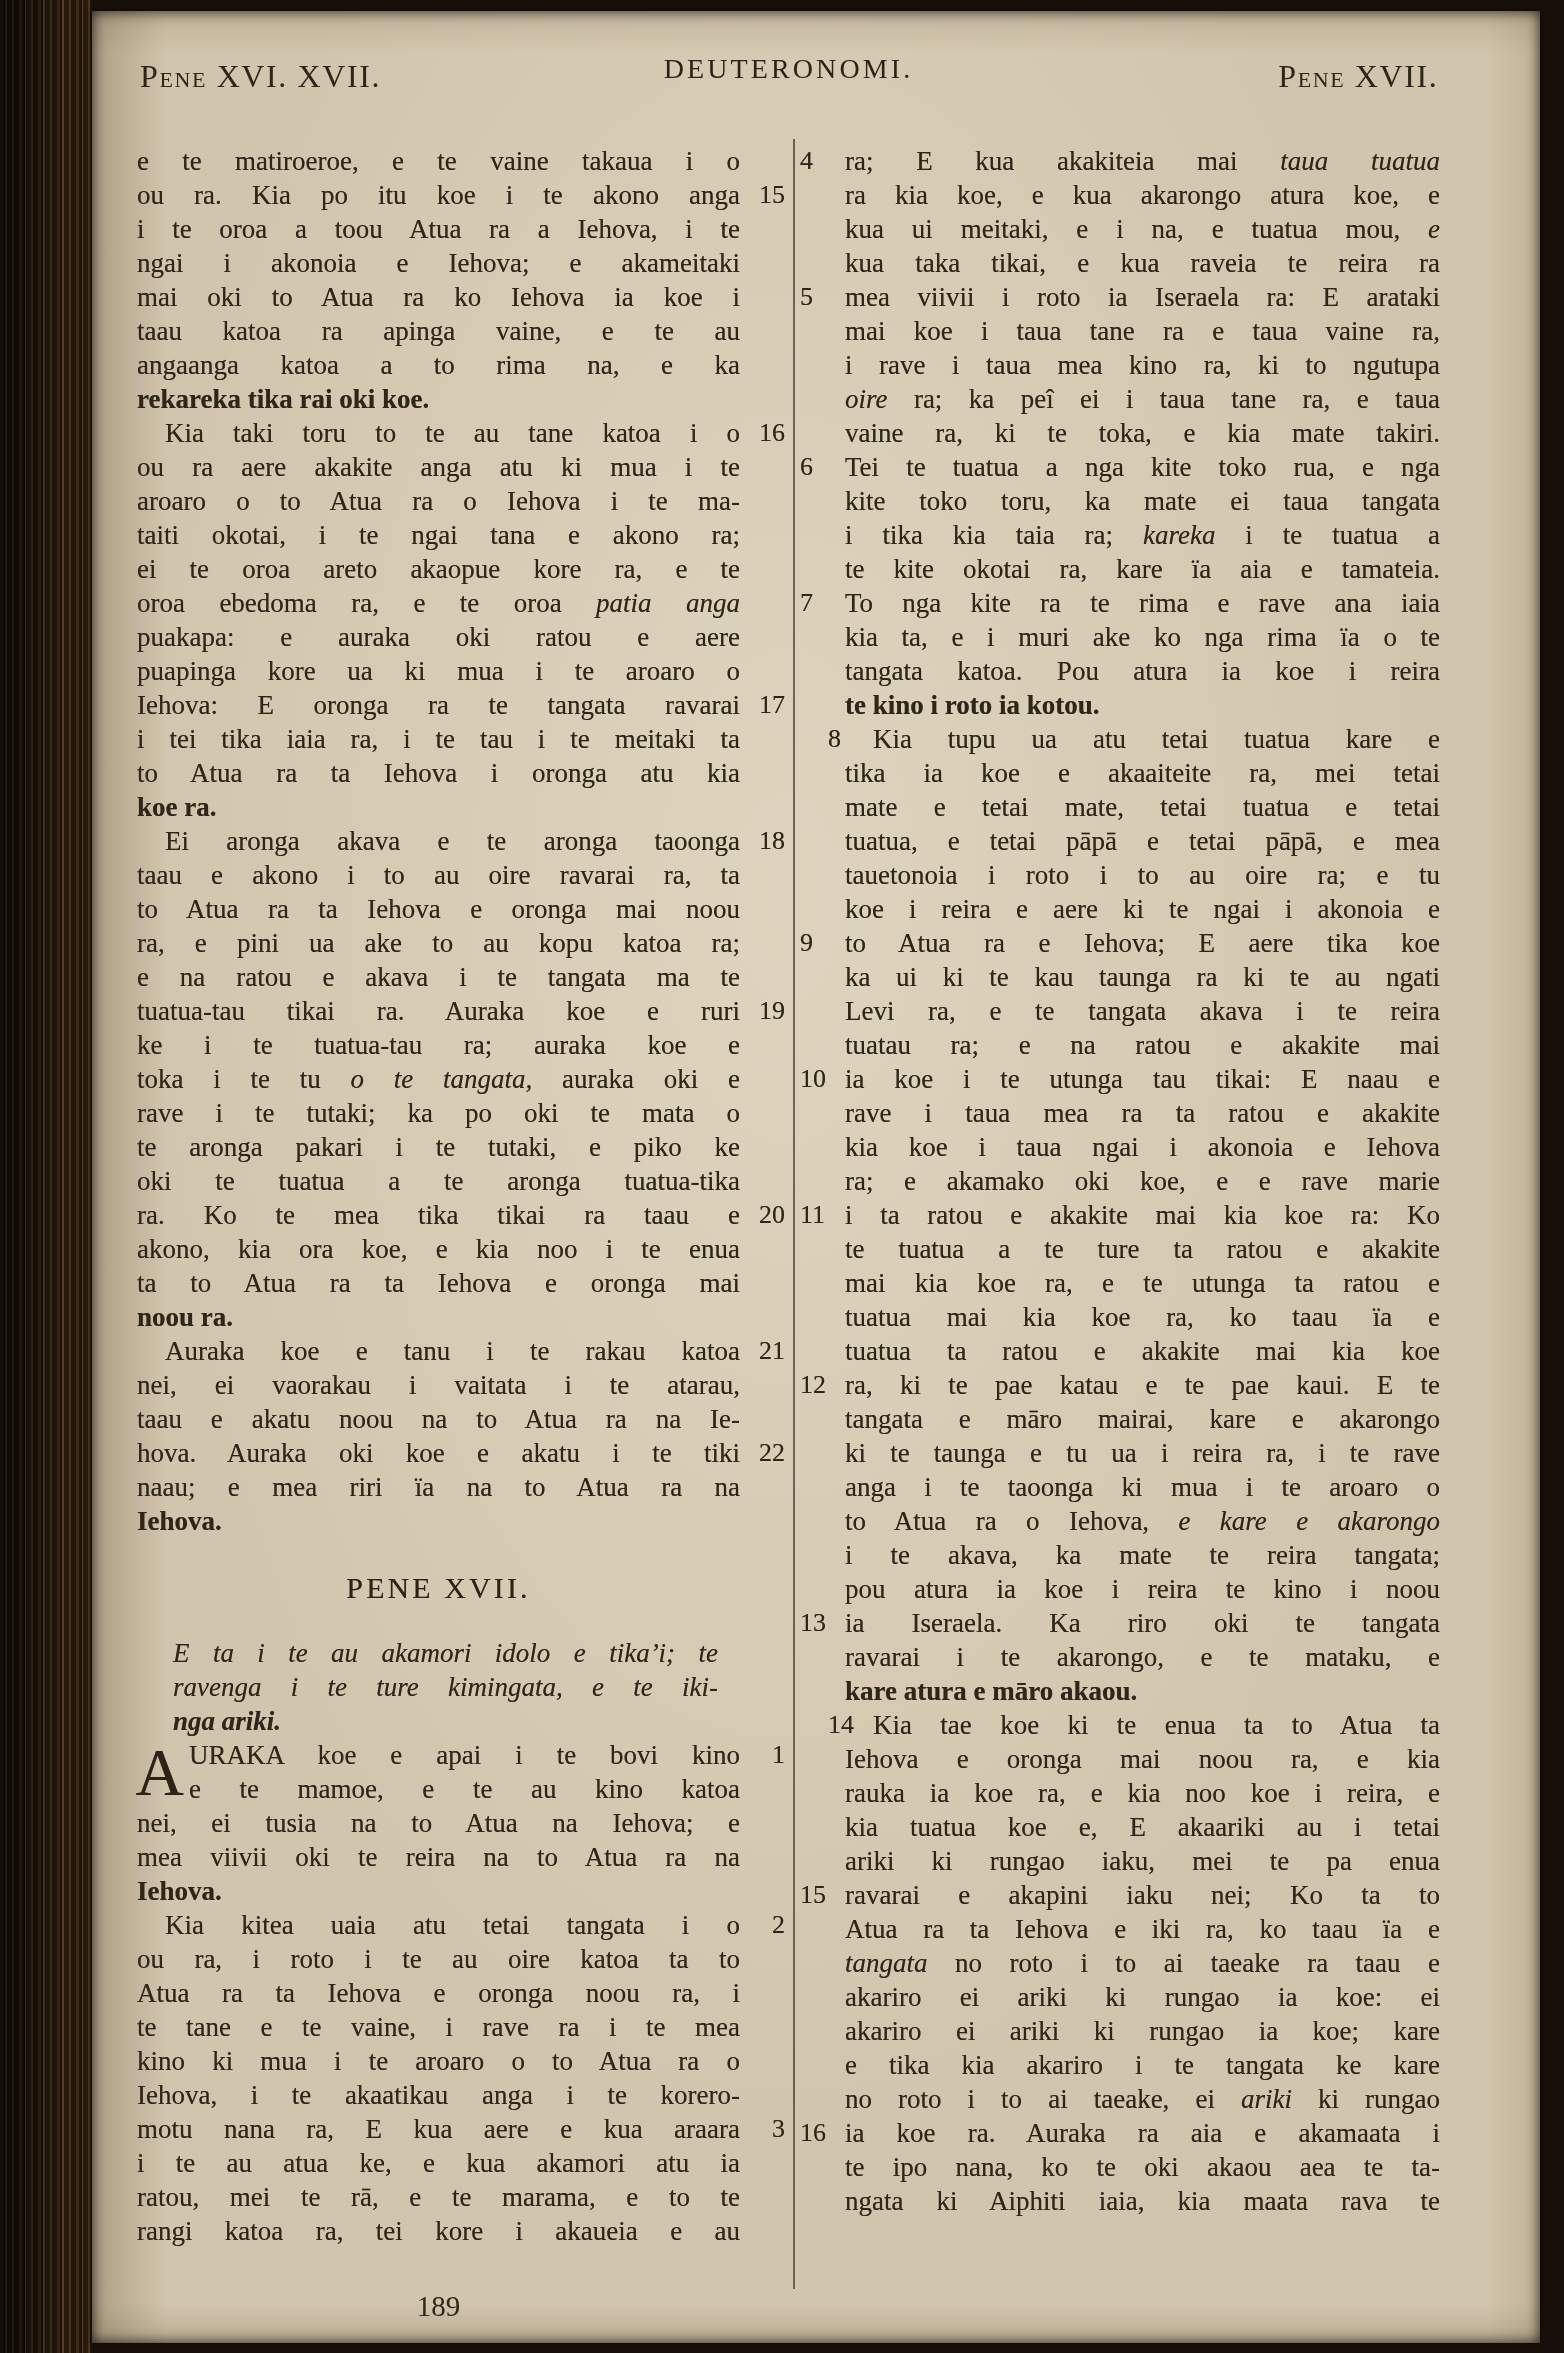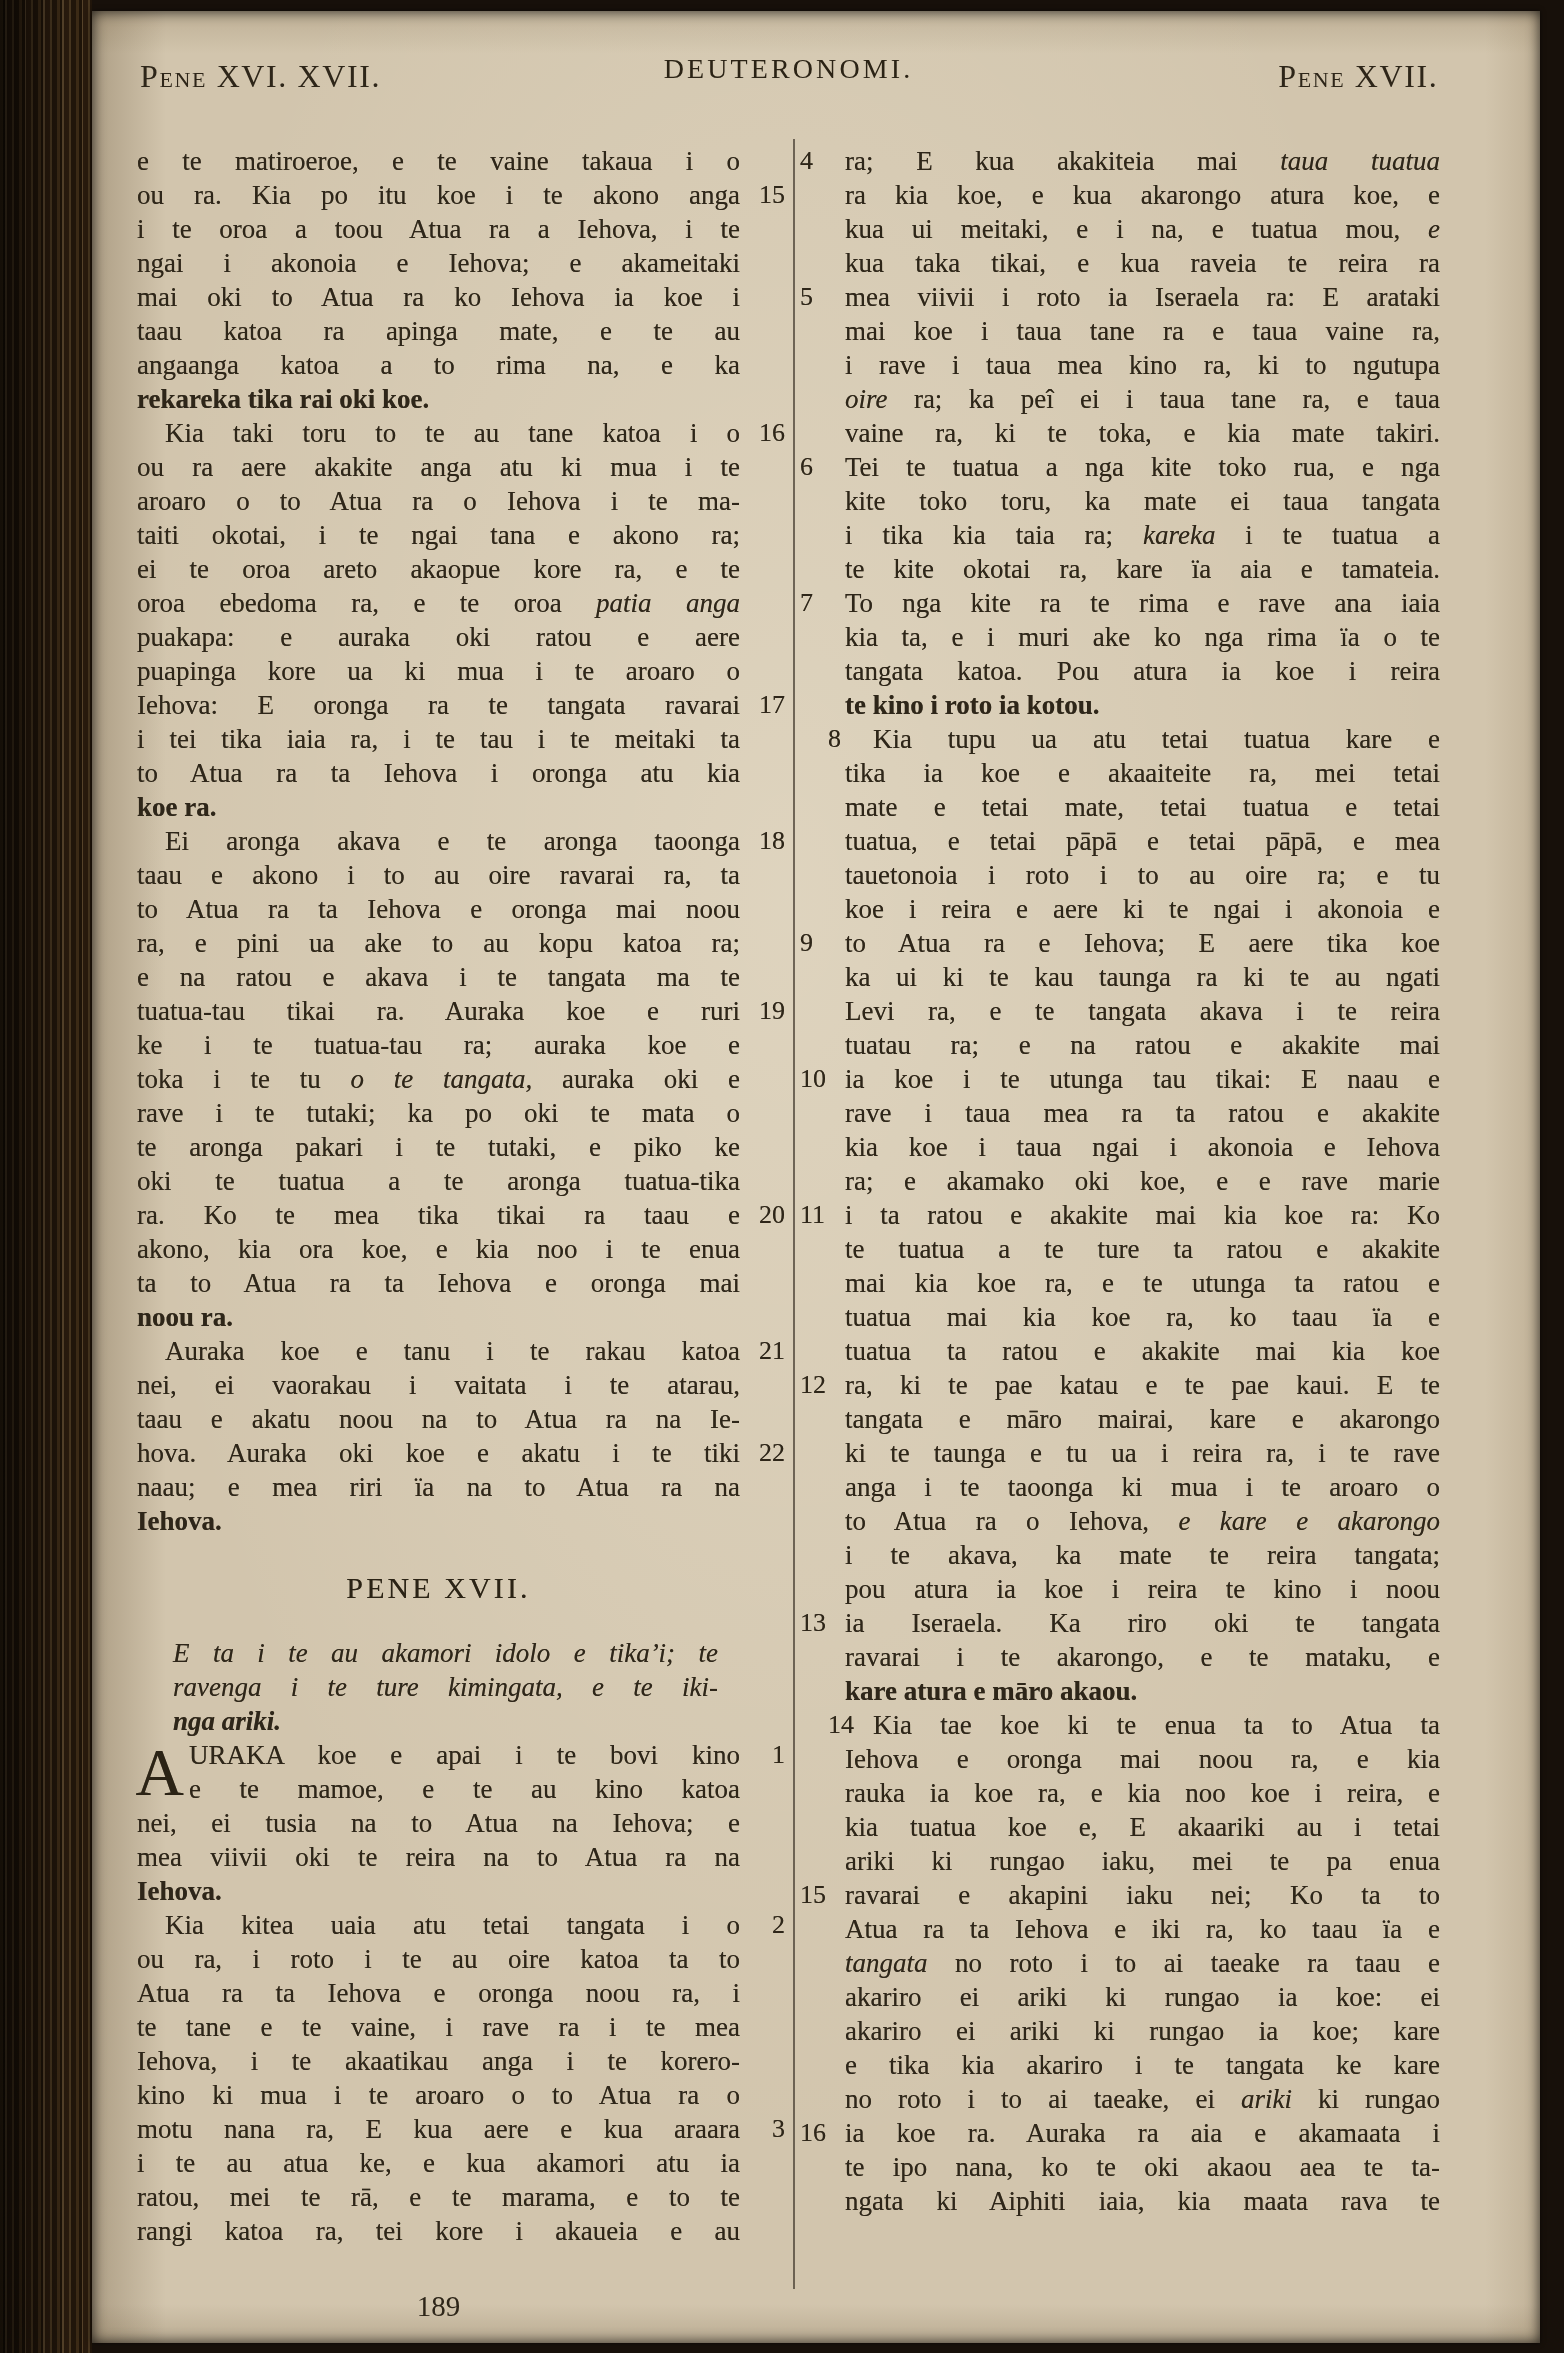--- a/index.html
+++ b/index.html
@@ -93,21 +93,21 @@
     </div>
 
     <div class="divider"></div>
 
     <div class="col col-left">
         <div class="line"><span>e te matiroeroe, e te vaine takaua i o</span></div>
         <div class="line"><span>ou ra.  Kia po itu koe i te akono anga</span><span class="vnum">15</span></div>
         <div class="line"><span>i te oroa a toou Atua ra a Iehova, i te</span></div>
         <div class="line"><span>ngai i akonoia e Iehova; e akameitaki</span></div>
         <div class="line"><span>mai oki to Atua ra ko Iehova ia koe i</span></div>
-        <div class="line"><span>taau katoa ra apinga mate, e te au</span></div>
+        <div class="line"><span>taau katoa ra apinga vaine, e te au</span></div>
         <div class="line"><span>angaanga katoa a to rima na, e ka</span></div>
         <div class="line end"><span>rekareka tika rai oki koe.</span></div>
         <div class="line first"><span>Kia taki toru to te au tane katoa i o</span><span class="vnum">16</span></div>
         <div class="line"><span>ou ra aere akakite anga atu ki mua i te</span></div>
         <div class="line"><span>aroaro o to Atua ra o Iehova i te ma-</span></div>
         <div class="line"><span>taiti okotai, i te ngai tana e akono ra;</span></div>
         <div class="line"><span>ei te oroa areto akaopue kore ra, e te</span></div>
         <div class="line"><span>oroa ebedoma ra, e te oroa </span><span class="it">patia anga</span></div>
         <div class="line"><span>puakapa: e auraka oki ratou e aere</span></div>
         <div class="line"><span>puapinga kore ua ki mua i te aroaro o</span></div>
@@ -142,22 +142,22 @@
         <div class="line summary end"><span class="it">nga ariki.</span></div>
         <div class="line dropline"><span class="dropcap">A</span><span>URAKA koe e apai i te bovi kino</span><span class="vnum">1</span></div>
         <div class="line dropline"><span>e te mamoe, e te au kino katoa</span></div>
         <div class="line"><span>nei, ei tusia na to Atua na Iehova; e</span></div>
         <div class="line"><span>mea viivii oki te reira na to Atua ra na</span></div>
         <div class="line end"><span>Iehova.</span></div>
         <div class="line first"><span>Kia kitea uaia atu tetai tangata i o</span><span class="vnum">2</span></div>
         <div class="line"><span>ou ra, i roto i te au oire katoa ta to</span></div>
         <div class="line"><span>Atua ra ta Iehova e oronga noou ra, i</span></div>
         <div class="line"><span>te tane e te vaine, i rave ra i te mea</span></div>
+        <div class="line"><span>kino ki mua i te aroaro o to Atua ra o</span></div>
         <div class="line"><span>Iehova, i te akaatikau anga i te korero-</span></div>
-        <div class="line"><span>kino ki mua i te aroaro o to Atua ra o</span></div>
         <div class="line"><span>motu nana ra, E kua aere e kua araara</span><span class="vnum">3</span></div>
         <div class="line"><span>i te au atua ke, e kua akamori atu ia</span></div>
         <div class="line"><span>ratou, mei te rā, e te marama, e to te</span></div>
         <div class="line"><span>rangi katoa ra, tei kore i akaueia e au</span></div>
       </div>
     <div class="col col-right">
         <div class="line"><span>ra;  E kua akakiteia mai </span><span class="it">taua tuatua</span><span class="vnum">4</span></div>
         <div class="line"><span>ra kia koe, e kua akarongo atura koe, e</span></div>
         <div class="line"><span>kua ui meitaki, e i na, e tuatua mou, </span><span class="it">e</span></div>
         <div class="line"><span>kua taka tikai, e kua raveia te reira ra</span></div>

